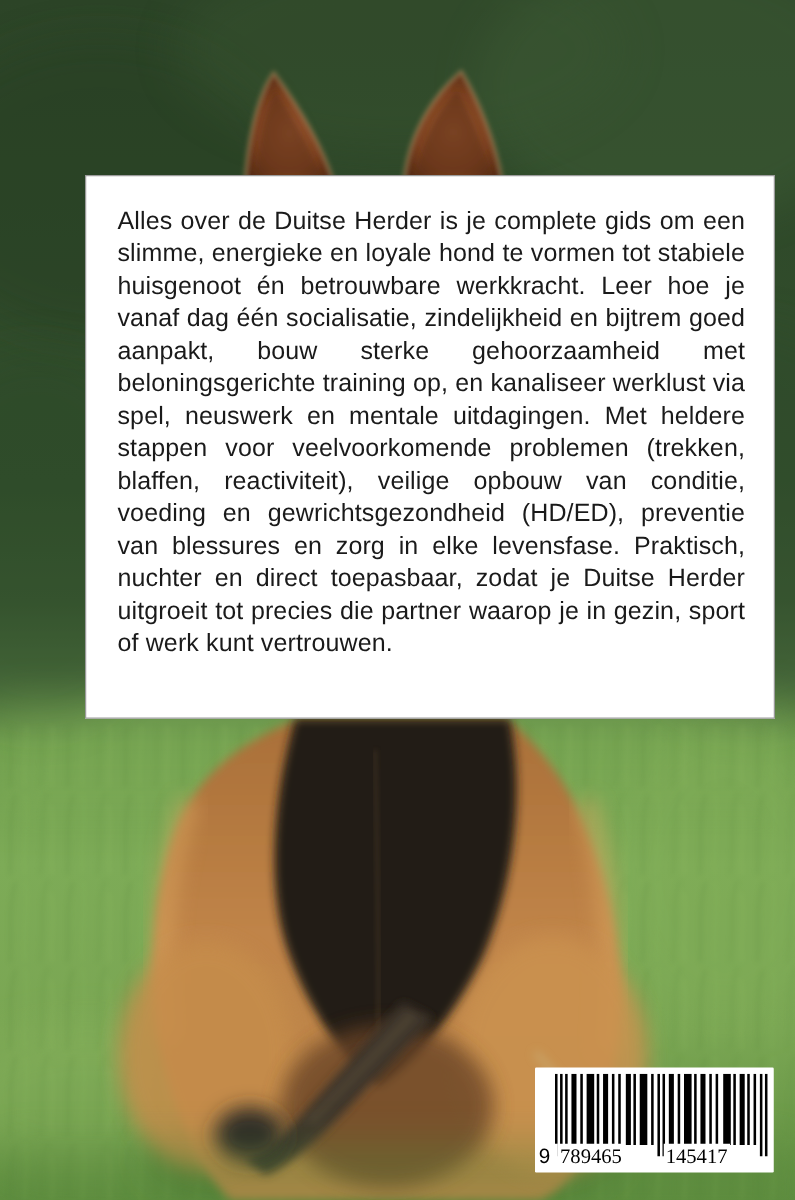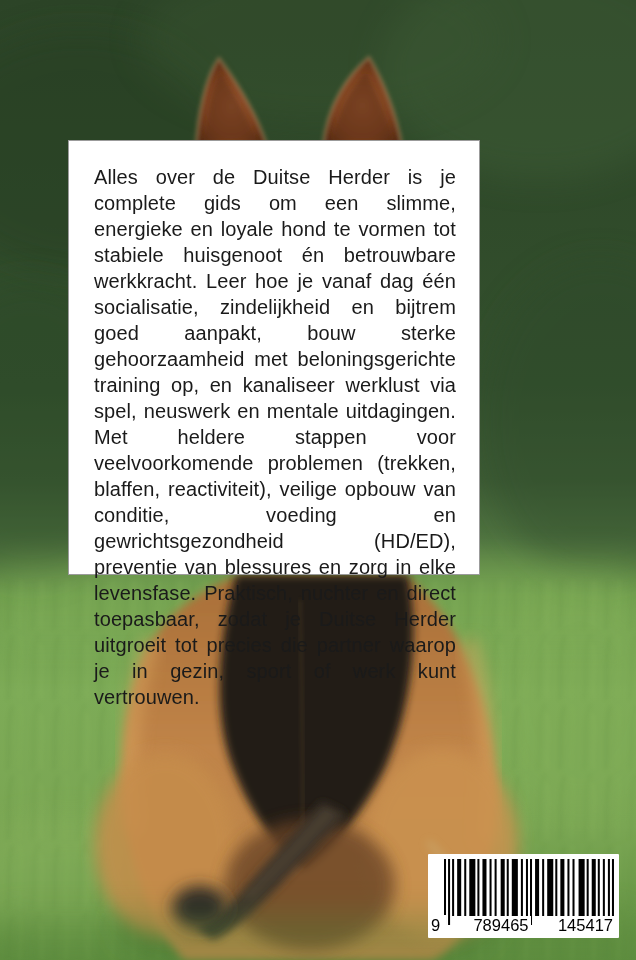--- a/index.html
+++ b/index.html
@@ -11,21 +11,21 @@
     background: #5f8e40;
   }
   .photo-layer {
     position: absolute; inset: 0;
     width: 636px; height: 960px;
     display: block;
   }
   .blurb-panel {
     position: absolute;
     left: 68px; top: 140px;
-    width: 412px; height: 435px;
+    width: 552px; height: 435px;
     box-sizing: border-box;
     background: #ffffff;
     border: 1px solid #9b9b9b;
     padding: 23px 23px 0 25px;
   }
   .blurb-text {
     margin: 0;
     font-size: 20px;
     line-height: 26px;
     text-align: justify;
@@ -48,21 +48,21 @@
     position: absolute;
     left: 3px; right: 4px; top: 59px;
     height: 22px;
     display: flex;
     align-items: flex-end;
     font-size: 16.5px;
     color: #000000;
     line-height: 20px;
   }
   .barcode-digits .d9 { width: 15px; text-align: left; background: #fff; }
-  .barcode-digits .grp { flex: 1; text-align: right; }
+  .barcode-digits .grp { flex: 1; text-align: left; font-family: Liberation Serif, serif; }
   .barcode-digits .grp span { background: #fff; padding: 0 2px; }
 </style>
 </head>
 <body>
 
 <svg class="photo-layer" viewBox="0 0 636 960" preserveAspectRatio="none" aria-hidden="true">
   <defs>
     <linearGradient id="bgG" x1="0" y1="0" x2="0" y2="1">
       <stop offset="0" stop-color="#2c4427"></stop>
       <stop offset="0.40" stop-color="#33502d"></stop>

